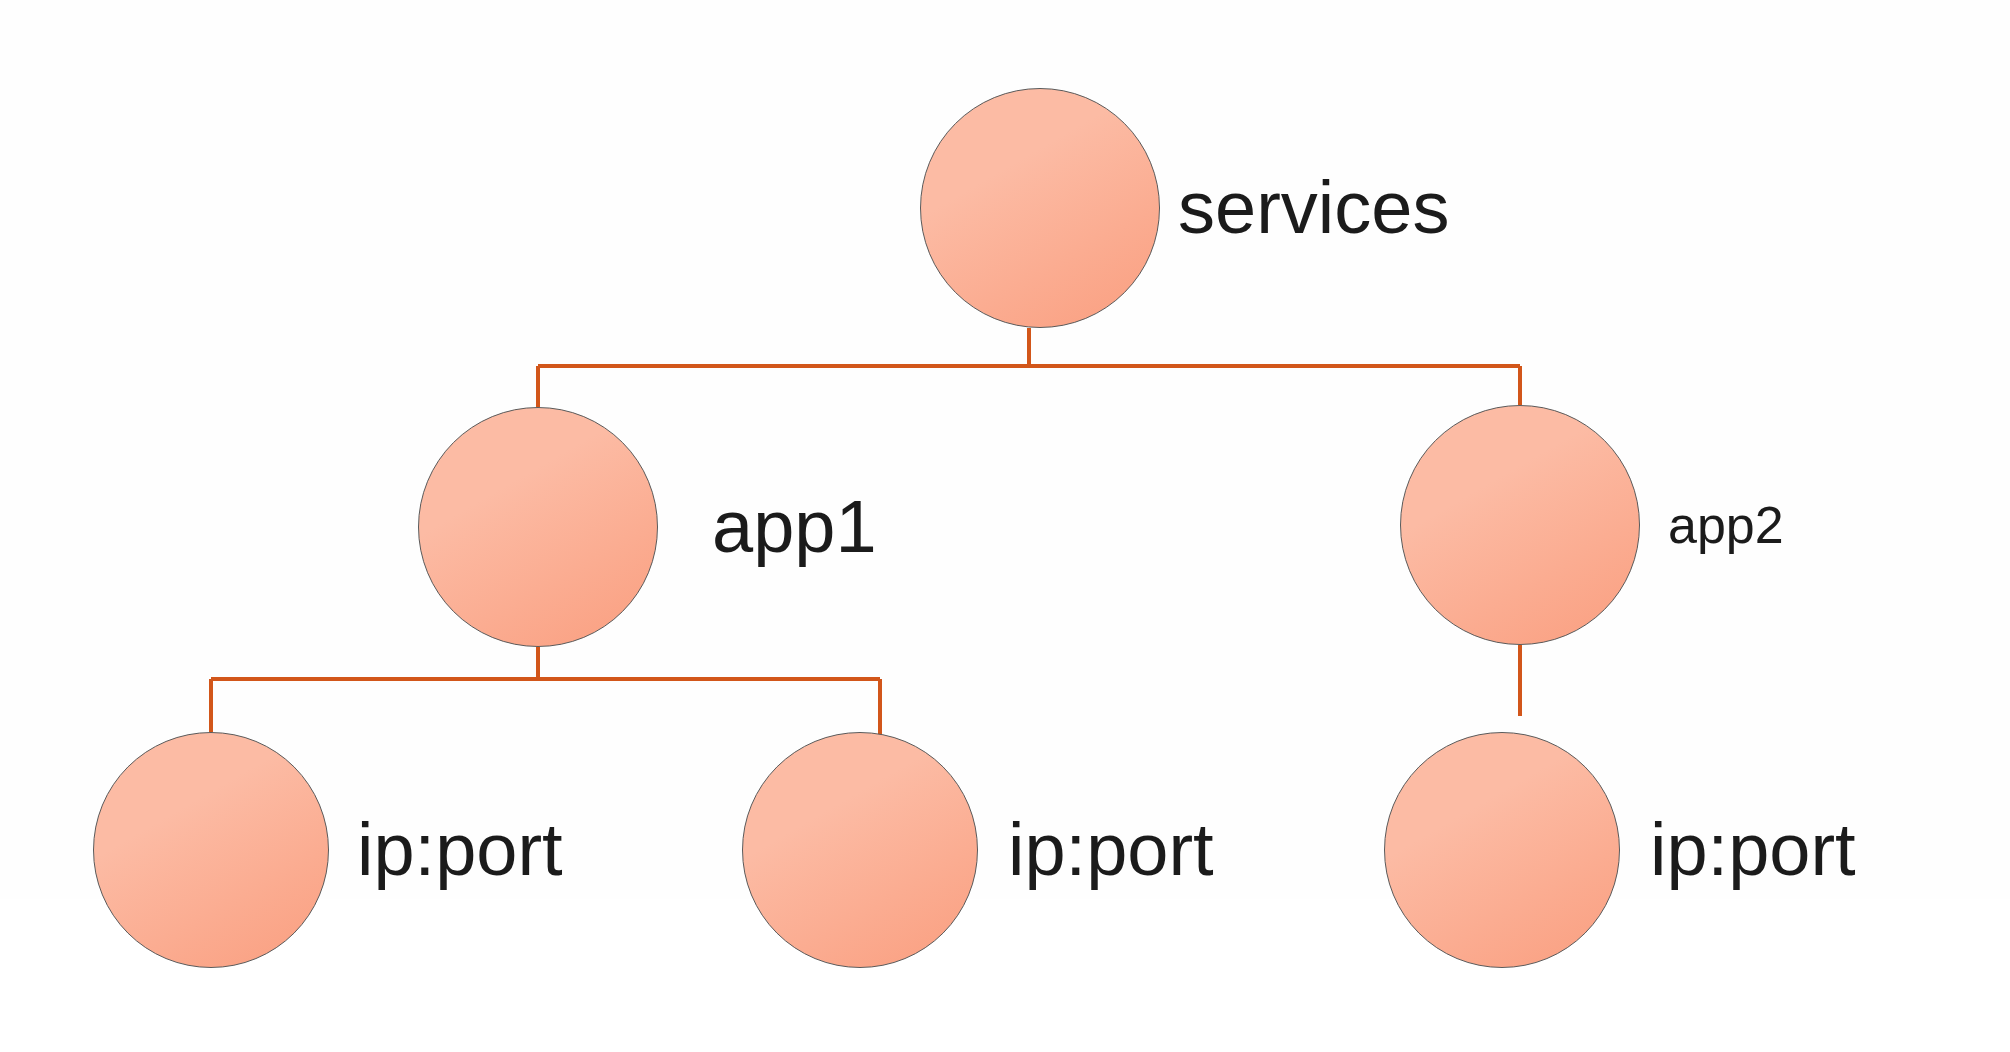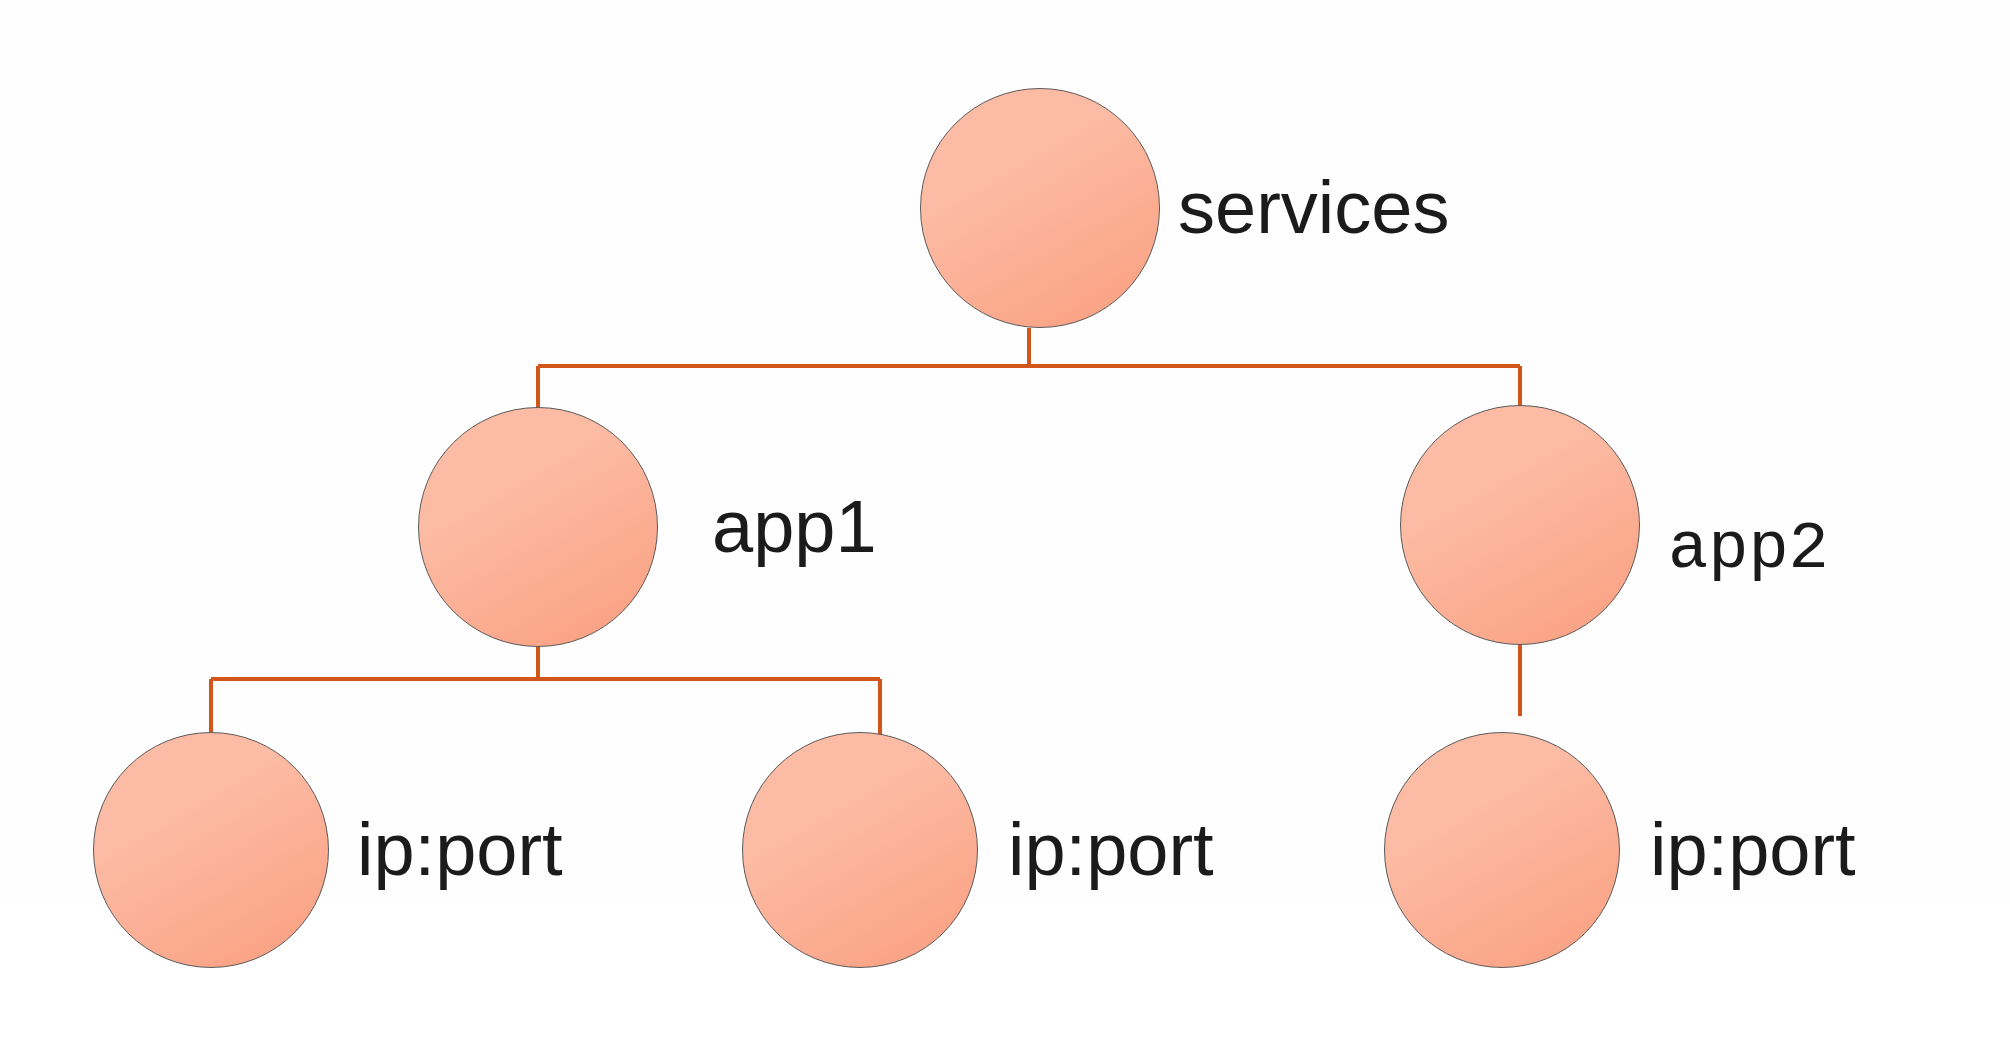--- a/index.html
+++ b/index.html
@@ -78,21 +78,21 @@
     <div class="node-label" style="left: 1178px; top: 208px; transform: translateY(-50%); font-size: 74px; color: rgb(27, 27, 27);">services</div>
   </div>
 
   <div class="node">
     <div class="node-circle" style="left: 418px; top: 407px; width: 240px; height: 240px; border-color: rgb(90, 90, 90); background: linear-gradient(150deg, rgb(252, 187, 164) 0%, rgb(252, 187, 164) 34%, rgb(250, 158, 127) 100%);"></div>
     <div class="node-label" style="left: 686px; top: 527px; transform: translateY(-50%); font-size: 74px; color: rgb(27, 27, 27); margin-left: 26px;">app1</div>
   </div>
 
   <div class="node">
     <div class="node-circle" style="left: 1400px; top: 405px; width: 240px; height: 240px; border-color: rgb(90, 90, 90); background: linear-gradient(150deg, rgb(252, 187, 164) 0%, rgb(252, 187, 164) 34%, rgb(250, 158, 127) 100%);"></div>
-    <div class="node-label" style="left: 1668px; top: 549px; transform: translateY(-50%); font-size: 67px; color: rgb(27, 27, 27); font-family: Liberation Mono, monospace;">app2</div>
+    <div class="node-label" style="left: 1668px; top: 525px; transform: translateY(-50%); font-size: 52px; color: rgb(27, 27, 27);">app2</div>
   </div>
 
   <div class="node">
     <div class="node-circle" style="left: 93px; top: 732px; width: 236px; height: 236px; border-color: rgb(90, 90, 90); background: linear-gradient(150deg, rgb(252, 187, 164) 0%, rgb(252, 187, 164) 34%, rgb(250, 158, 127) 100%);"></div>
     <div class="node-label" style="left: 357px; top: 850px; transform: translateY(-50%); font-size: 74px; color: rgb(27, 27, 27);">ip:port</div>
   </div>
 
   <div class="node">
     <div class="node-circle" style="left: 742px; top: 732px; width: 236px; height: 236px; border-color: rgb(90, 90, 90); background: linear-gradient(150deg, rgb(252, 187, 164) 0%, rgb(252, 187, 164) 34%, rgb(250, 158, 127) 100%);"></div>
     <div class="node-label" style="left: 1008px; top: 850px; transform: translateY(-50%); font-size: 74px; color: rgb(27, 27, 27);">ip:port</div>

